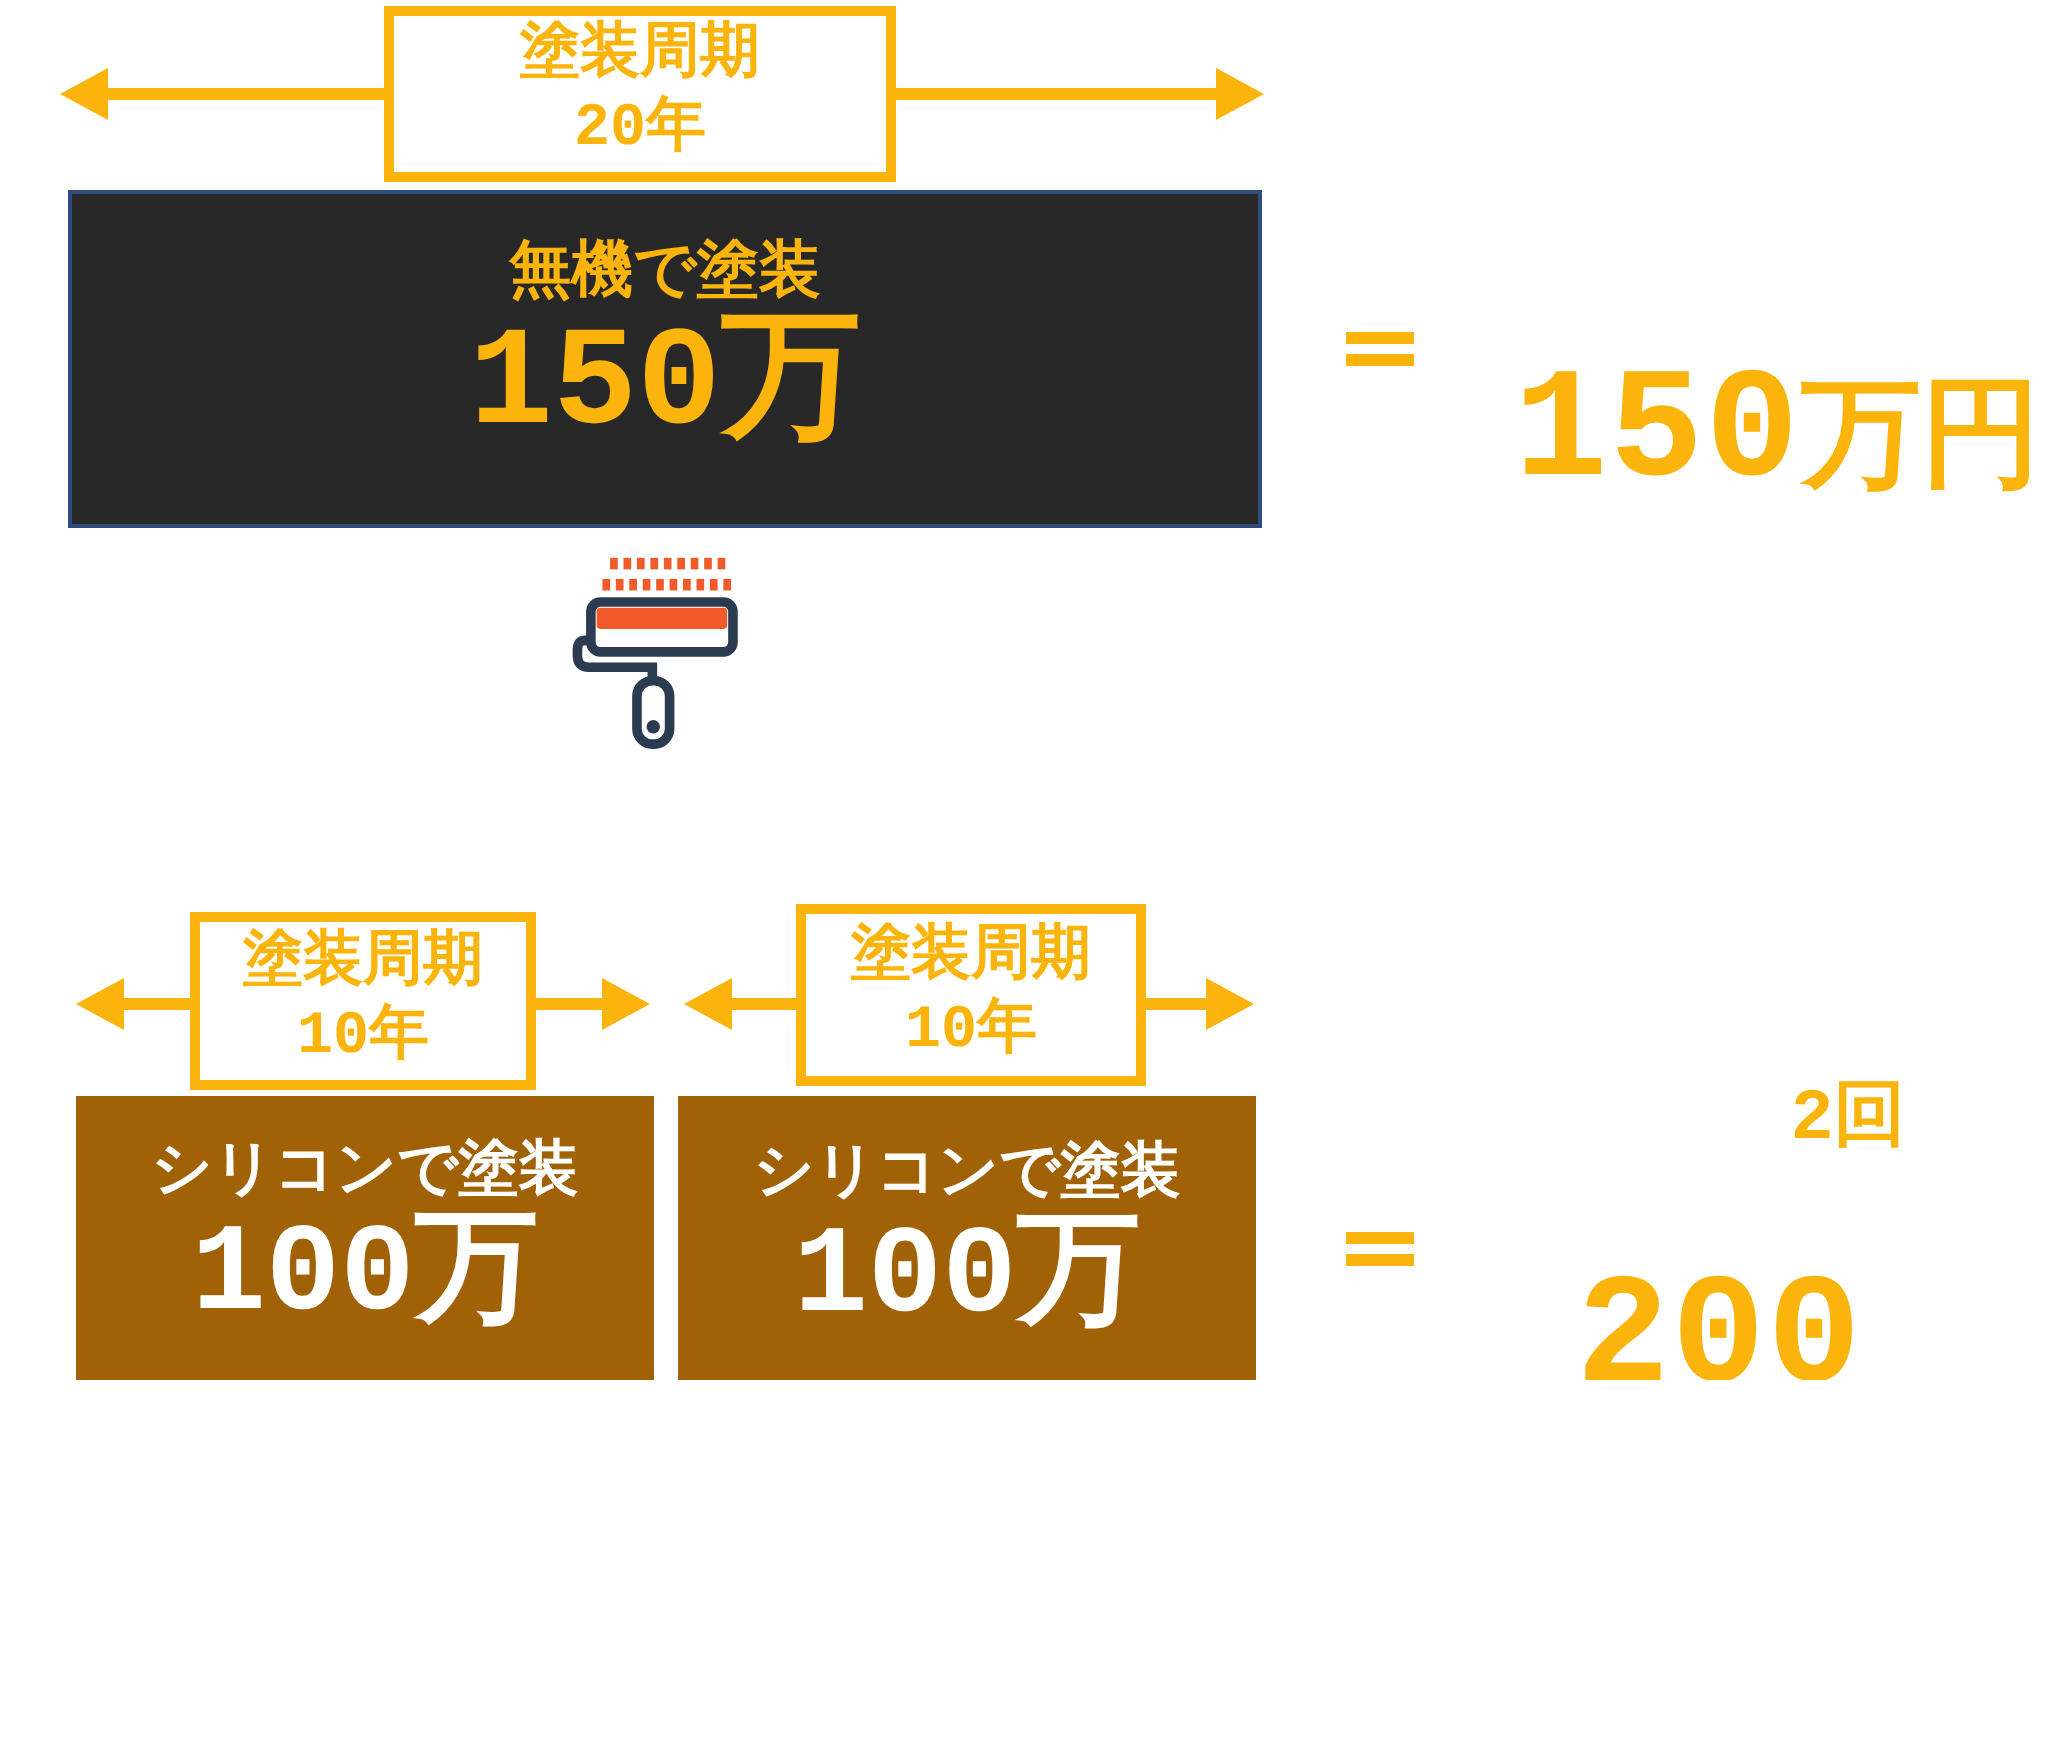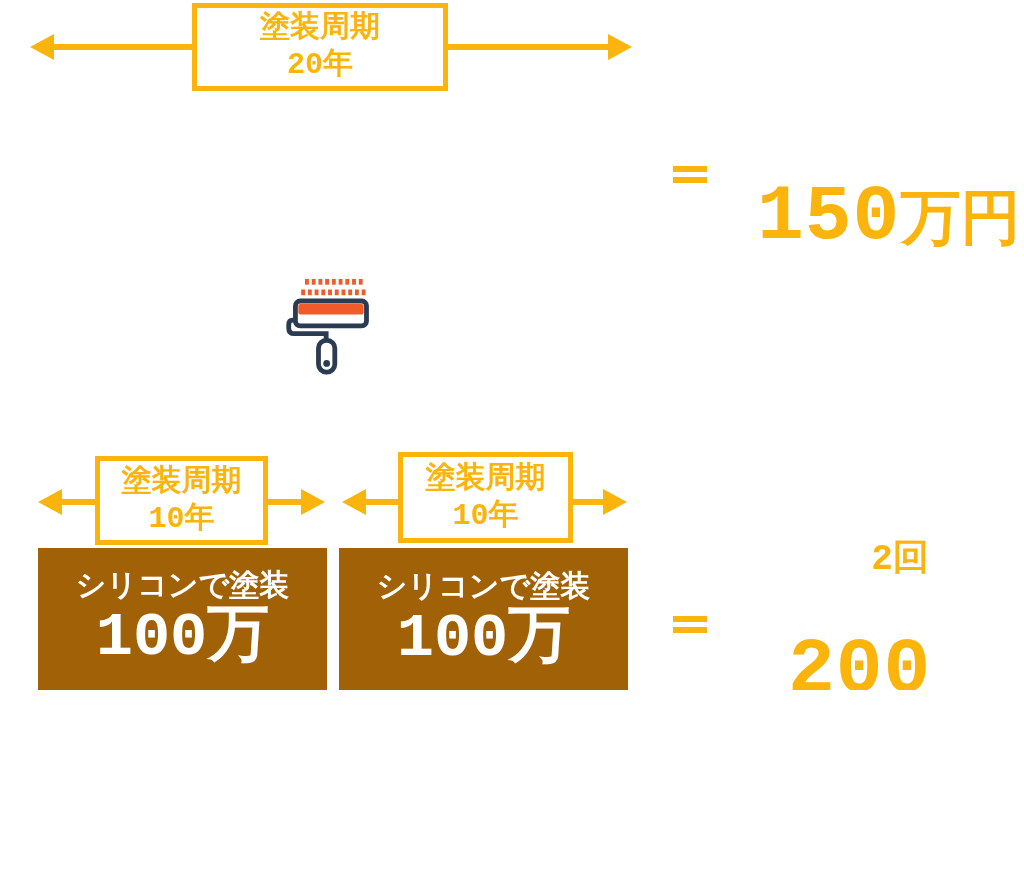--- a/index.html
+++ b/index.html
@@ -55,20 +55,24 @@
     <div class="head-l"></div>
     <div class="shaft"></div>
     <div class="head-r"></div>
   </div>
 
   <div class="cycle-label" style="left:172px;top:3px;width:256px;height:88px;">
     <span>塗装周期</span>
     <span>20年</span>
   </div>
 
+  <div class="price-box dark-box" style="left:14px;top:95px;width:597px;height:169px;">
+    <div class="box-label">無機で塗装</div>
+    <div class="box-price">150万</div>
+  </div>
 
   <div class="equals" style="left:653px;top:166px;" aria-label="=">
     <div class="bar"></div>
     <div class="bar"></div>
   </div>
 
 
   <div class="total" style="left:737px;top:178px;">
     <span class="amount">150</span>
     <span class="unit">万円</span>
@@ -132,21 +136,21 @@
   <div class="price-box blue-box" style="left:319px;top:548px;width:289px;height:164px;">
     <div class="box-label">シリコンで塗装</div>
     <div class="box-price">100万</div>
   </div>
 
   <div class="equals" style="left:653px;top:616px;" aria-label="=">
     <div class="bar"></div>
     <div class="bar"></div>
   </div>
 
-  <div class="count" style="left:820px;top:540px;">2回</div>
+  <div class="count" style="left:844px;top:540px;">2回</div>
 
   <div class="total" style="left:768px;top:631px;flex-direction:column;">
     <span class="amount">200</span>
     <span class="unit">万円</span>
   </div>
 
   <div class="roller" style="left:115px;top:725px;width:97px;height:98px;">
     <svg viewBox="0 0 100 104" aria-hidden="true">
       <g fill="#f15a29">
         <rect x="24" y="4" width="4" height="6"></rect>

